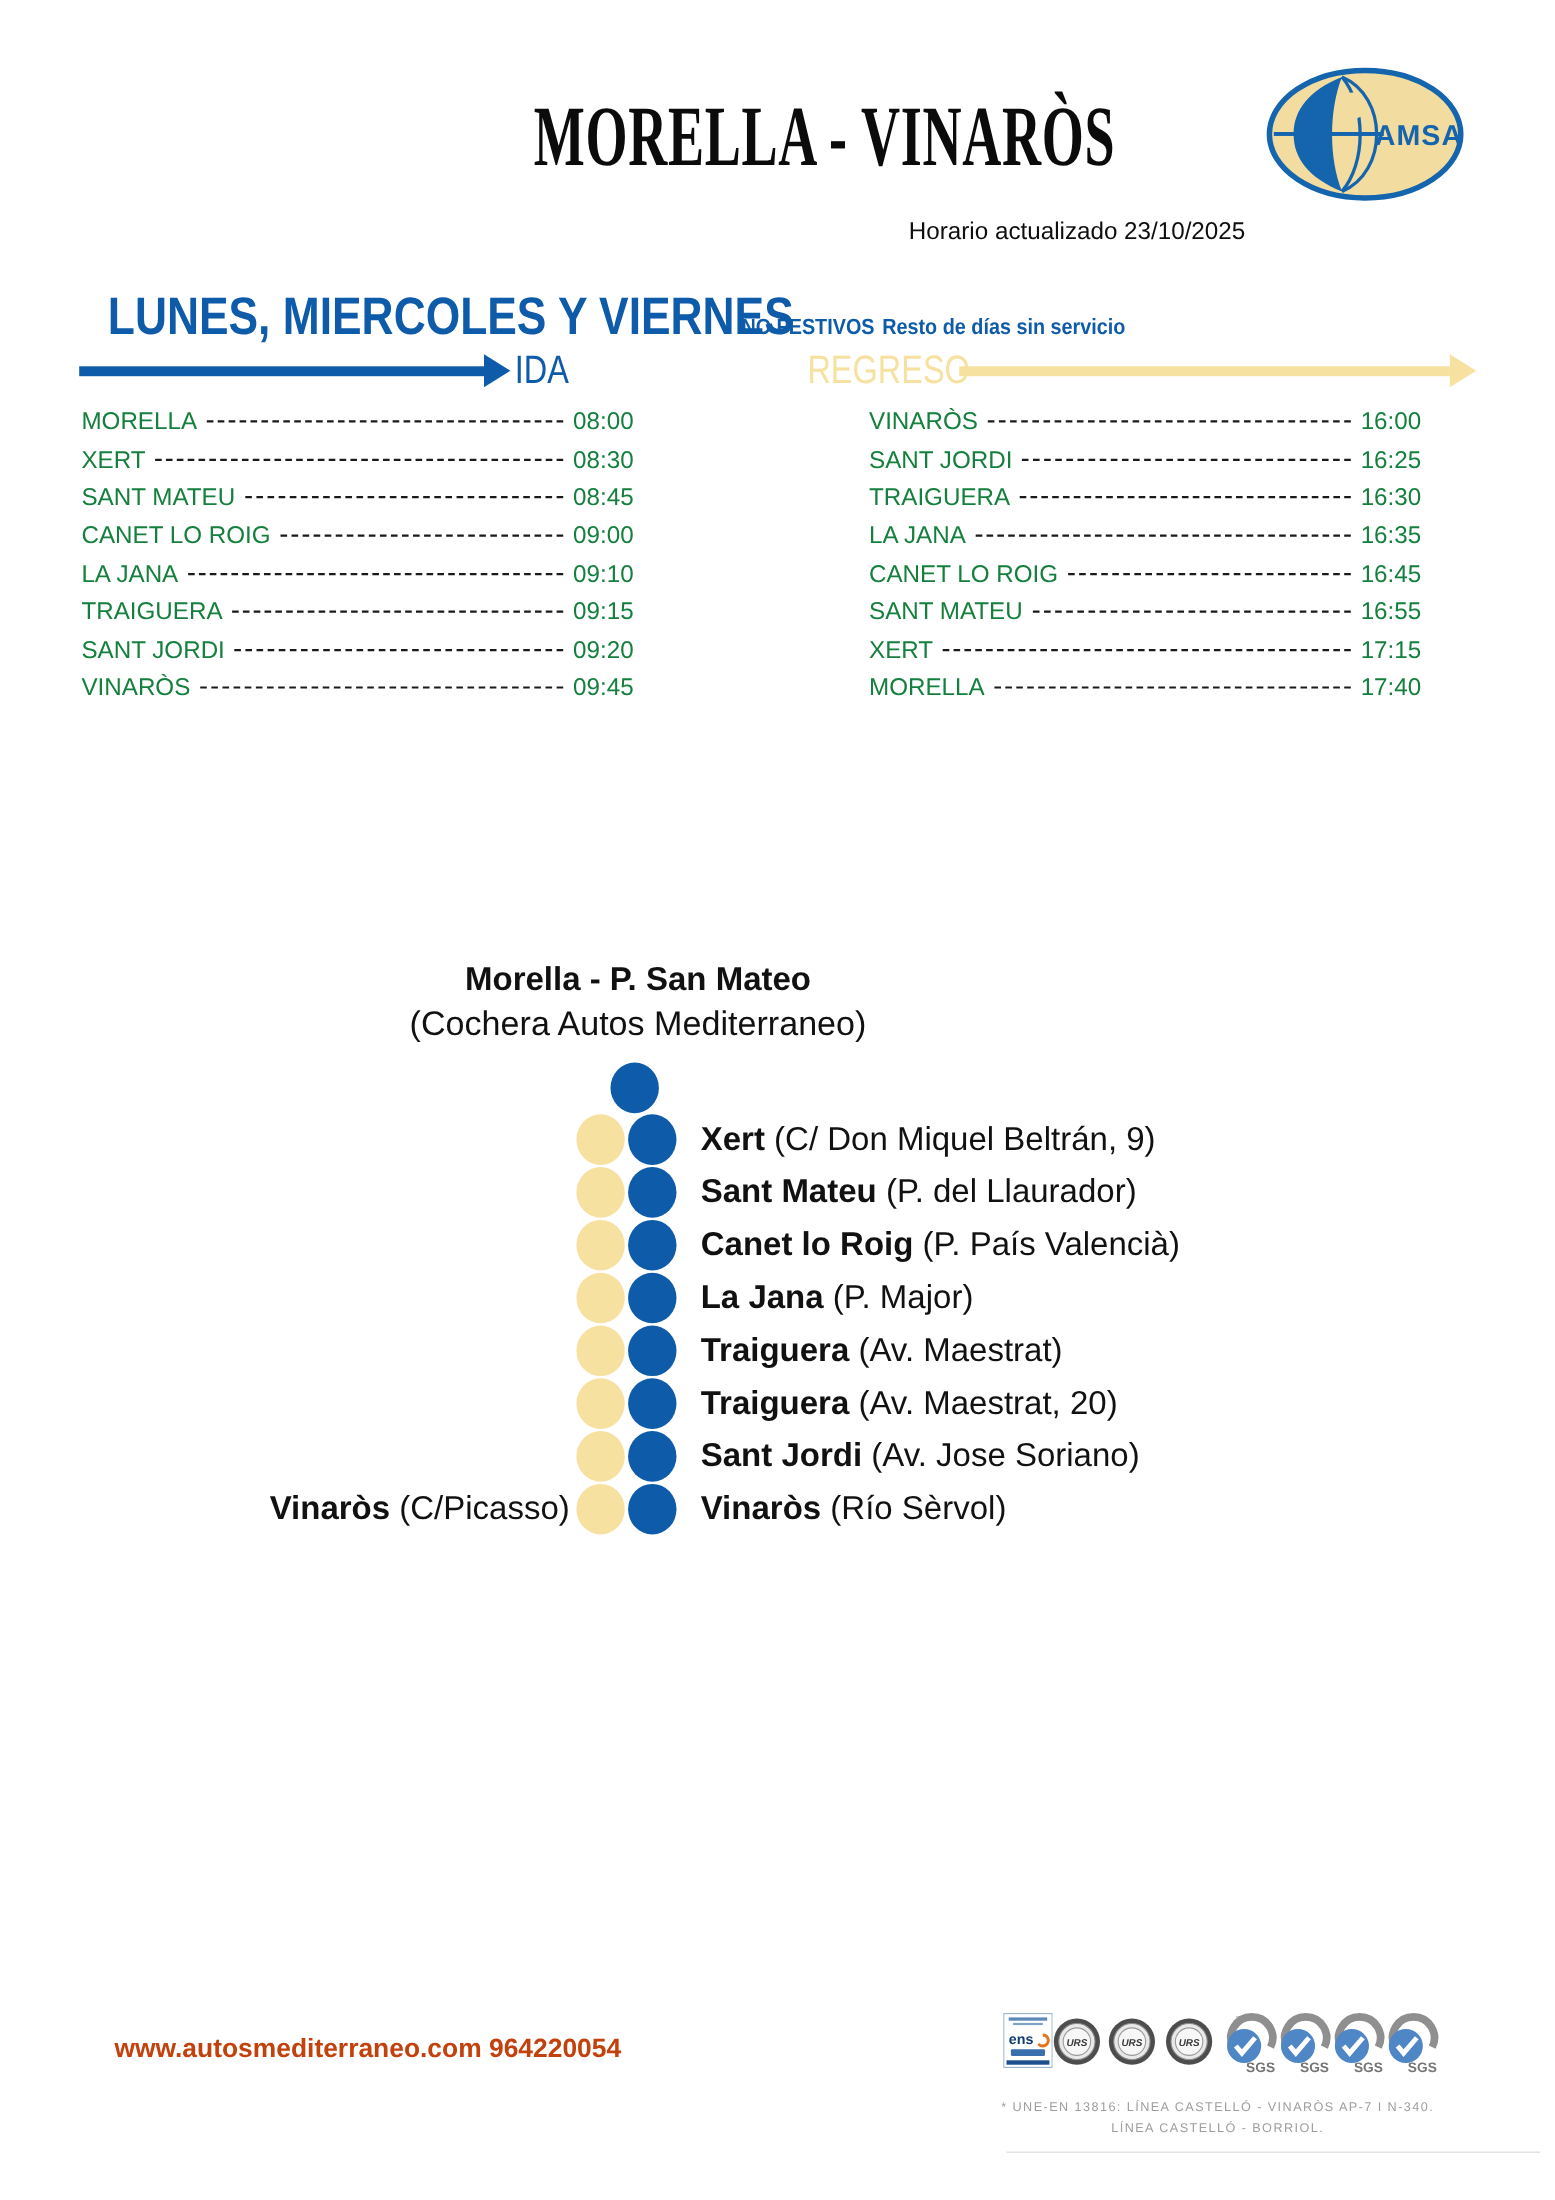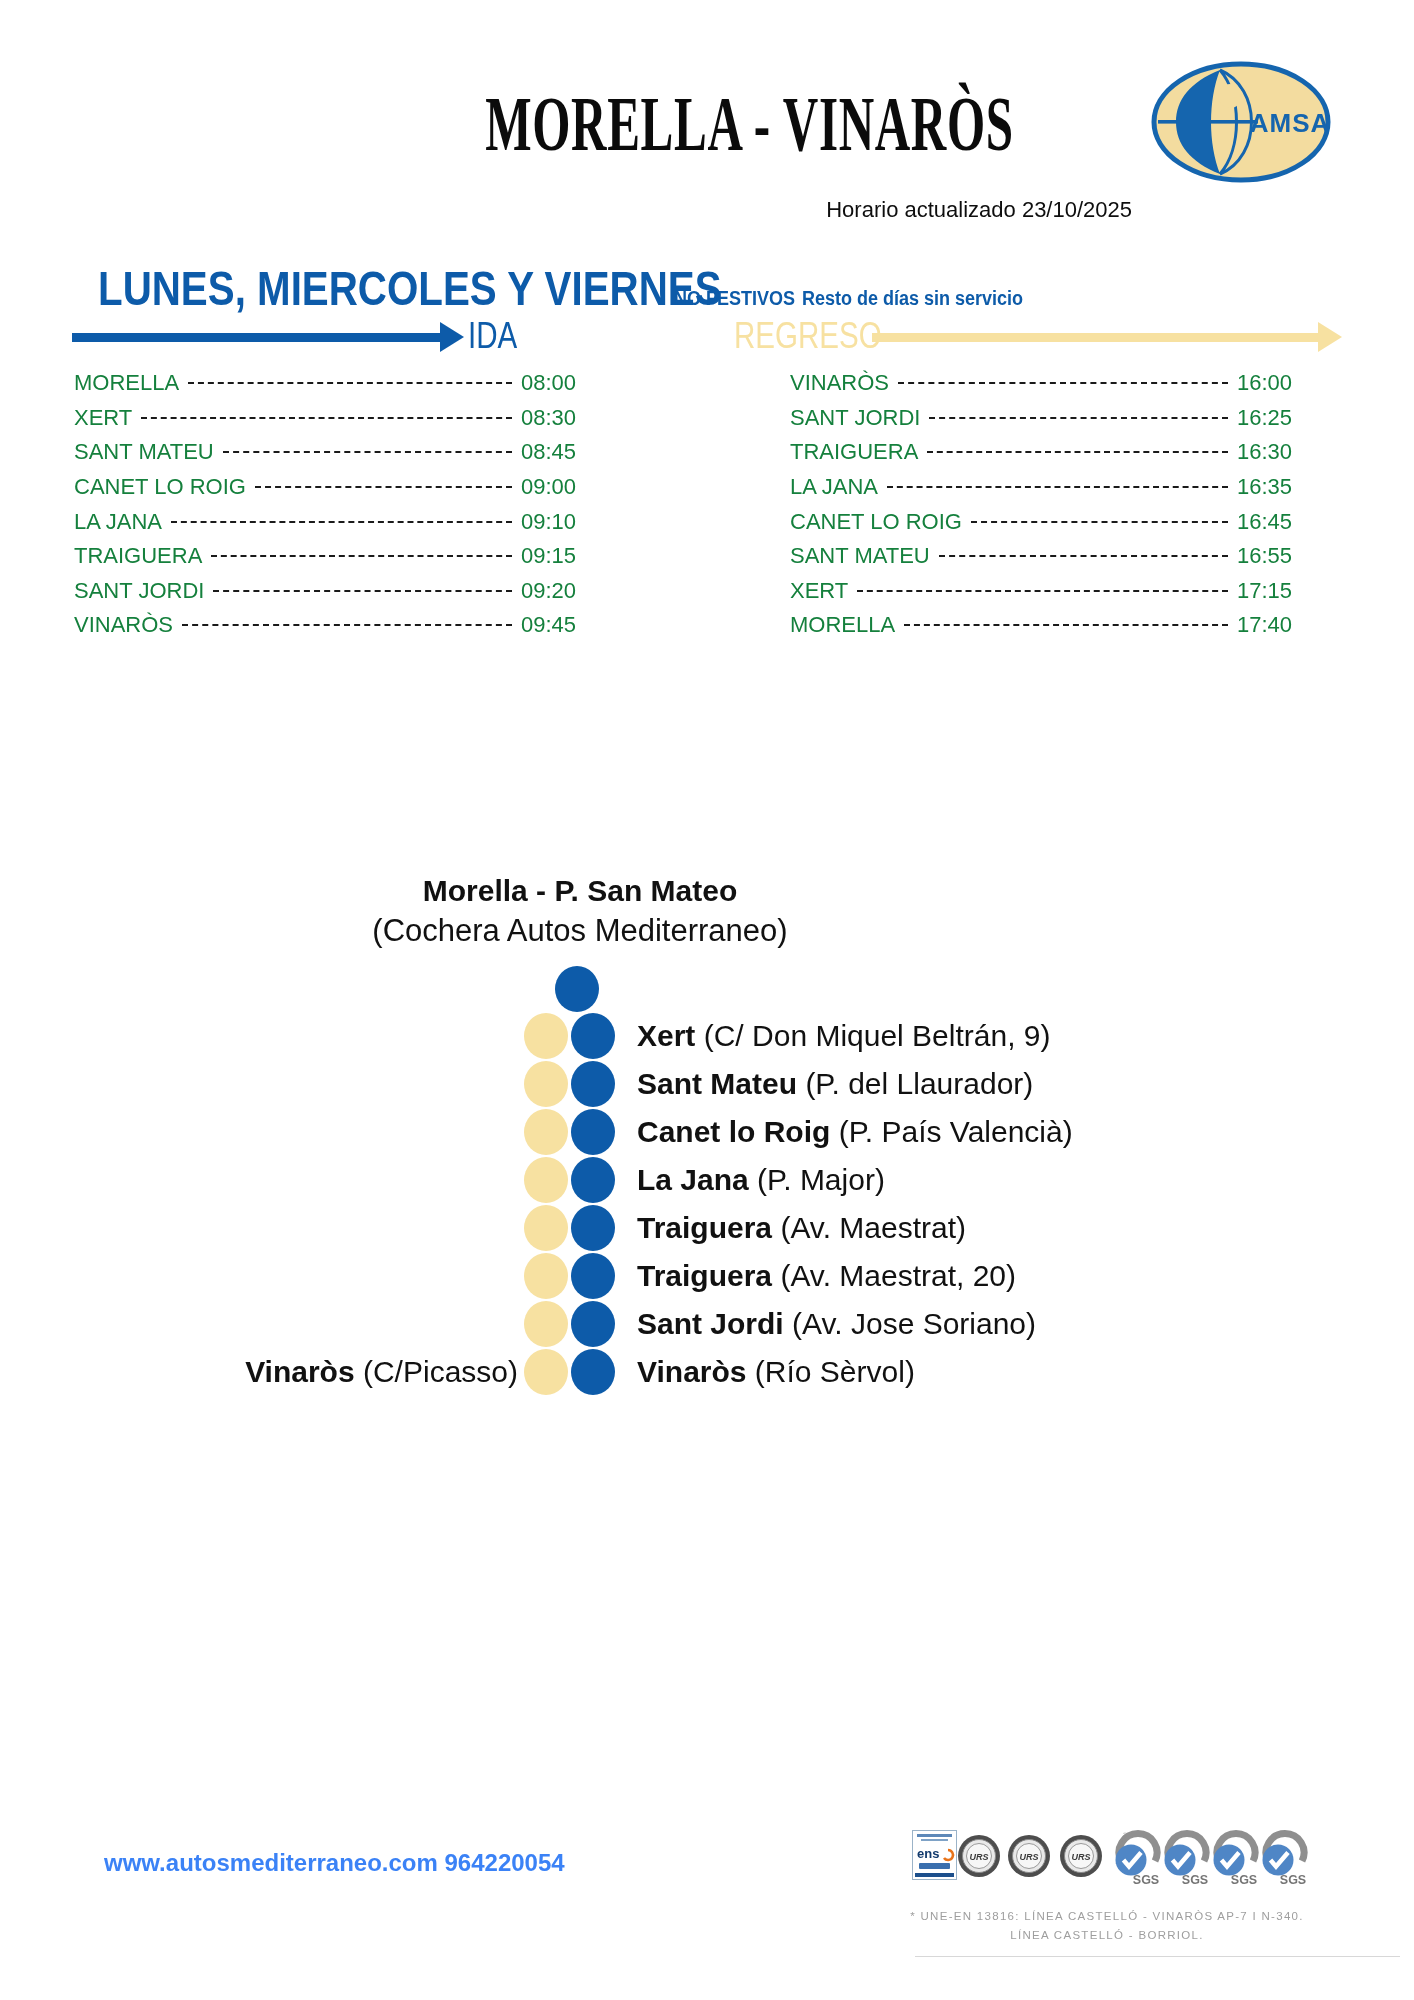--- a/index.html
+++ b/index.html
@@ -43,21 +43,21 @@
   
   .route-title{left:320px;top:874px;width:520px;text-align:center;font-weight:bold;font-size:30px;}
   .route-sub{left:300px;top:913px;width:560px;text-align:center;font-size:31px;}
   .dot{border-radius:50%;width:44px;height:46px;}
   .dot-blue{background:#0D5BA9;}
   .dot-yellow{background:#F7E1A1;}
   .stop-label{left:637px;height:44px;line-height:44px;font-size:30px;white-space:nowrap;}
   .stop-label b, .left-label b{font-weight:bold;}
   .left-label{left:120px;width:398px;text-align:right;height:44px;line-height:44px;font-size:30px;white-space:nowrap;}
   
-  .website{left:104px;top:1849px;font-size:24px;font-weight:bold;color:#3b82f6;}
+  .website{left:104px;top:1849px;font-size:24px;font-weight:bold;color:#c2410c;}
   .notes{left:900px;top:1907px;width:414px;text-align:center;font-size:11.5px;line-height:19px;
          letter-spacing:1.3px;color:#9e9e9e;}
   .rule{left:915px;top:1956px;width:485px;border-top:1px solid #d8d8d8;height:0;}
   svg text{font-family:"Liberation Sans", sans-serif;}
 </style>
 </head>
 <body>
 
 <div class="abs doc-title">
   <span>MORELLA - VINARÒS</span>

